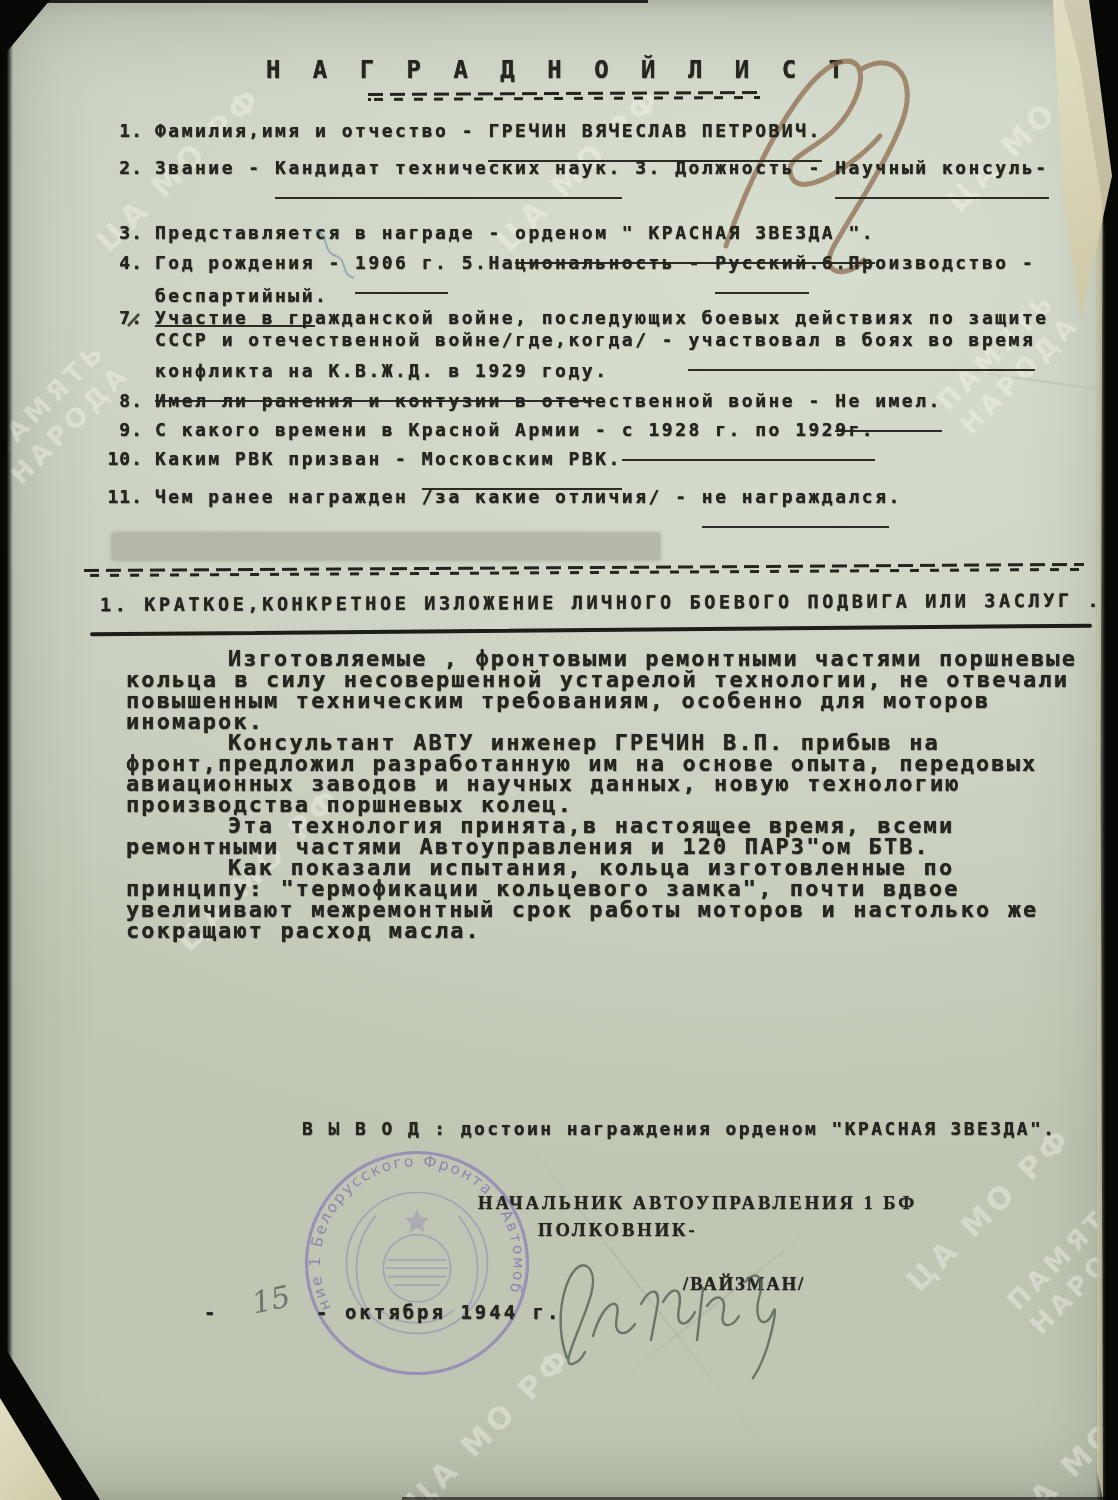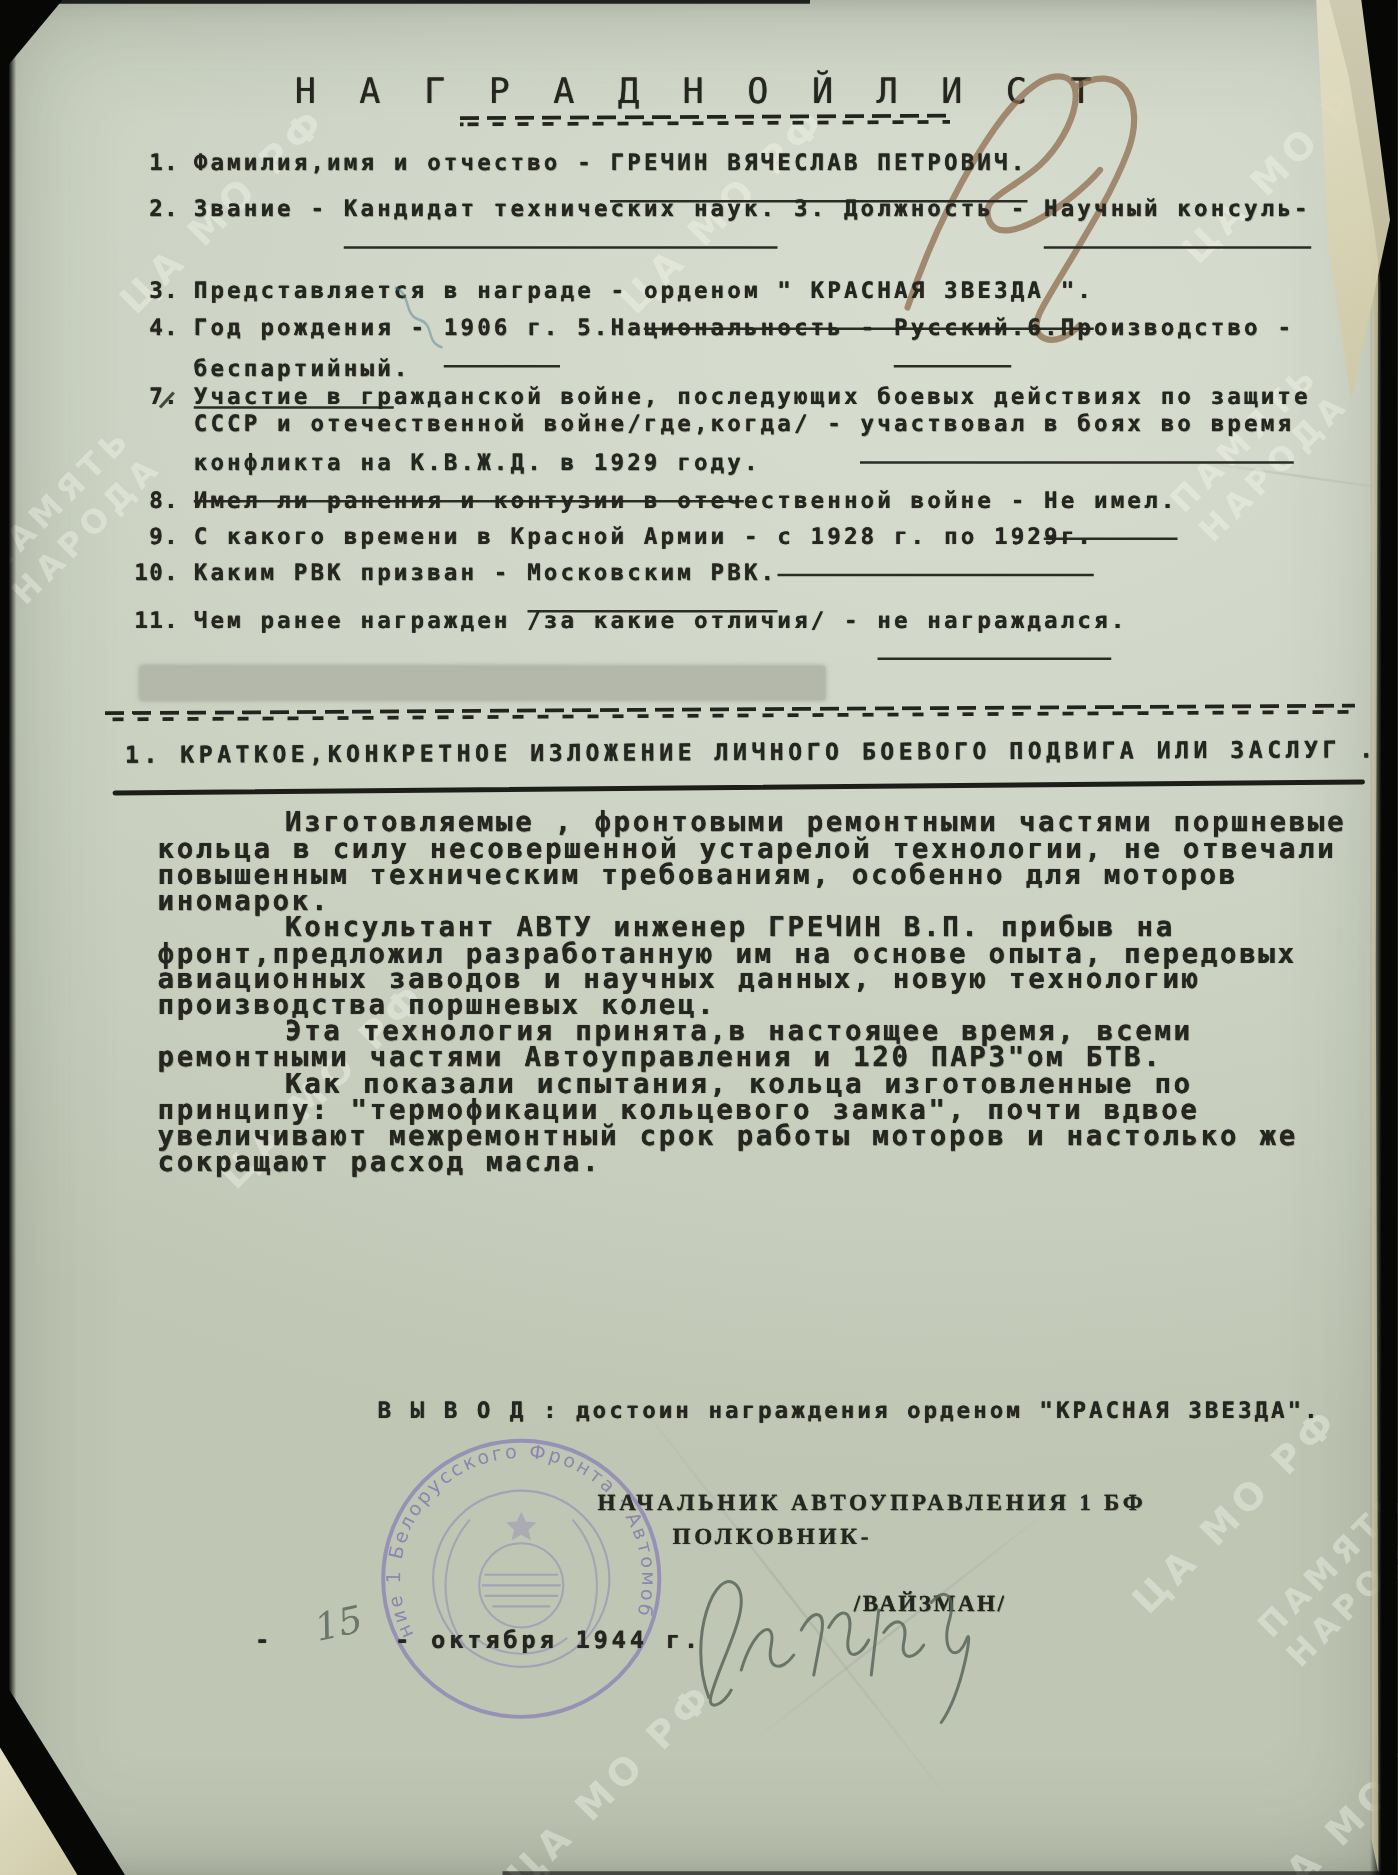--- a/index.html
+++ b/index.html
@@ -30,21 +30,21 @@
      background:linear-gradient(180deg,#e4e0c4,#cfc8a5);opacity:.9;
      clip-path:polygon(28% 0,72% 0,100% 55%,62% 100%,40% 62%);}
   
   .crease{position:absolute;background:linear-gradient(90deg,rgba(0,0,0,0),rgba(95,100,85,.28),rgba(0,0,0,0));height:2px;opacity:.5;}
   
   .wm{position:absolute;color:rgba(246,248,238,.40);font-family:"DejaVu Sans",sans-serif;
       font-weight:bold;font-size:30px;letter-spacing:5px;transform:rotate(-45deg);white-space:nowrap;line-height:1.25;}
   .wm.two{font-size:26px;text-align:center;}
   
   .ink{color:#25261f;text-shadow:0 0 .7px rgba(32,33,26,.9), .5px .5px 0 rgba(32,33,26,.28);}
-  #title{position:absolute;left:0;right:0;top:56px;text-align:center;font-weight:400;font-size:28px;letter-spacing:9px;}
+  #title{position:absolute;left:0;right:0;top:56px;text-align:center;font-weight:700;font-size:24px;letter-spacing:9px;}
   .dashrule{position:absolute;height:8px;background-image:
       repeating-linear-gradient(90deg,#23241d 0 15px,rgba(0,0,0,0) 15px 22px),
       repeating-linear-gradient(90deg,#23241d 0 9px,rgba(0,0,0,0) 9px 20px);
       background-size:100% 3px,100% 3px;background-position:0 0,6px 5px;background-repeat:repeat-x;}
   #title-underline{left:368px;width:392px;top:92px;transform:rotate(-.3deg);}
   #mid-divider{left:84px;width:1000px;top:566px;transform:rotate(-.35deg);}
   .fline{position:absolute;left:155px;white-space:nowrap;font-weight:700;font-size:18px;letter-spacing:2.5px;}
   .fline .num{position:absolute;right:calc(100% + 12px);width:46px;text-align:right;letter-spacing:1px;}
   .u{border-bottom:2.2px solid #2b2c24;padding-bottom:19px;}
   #redaction{position:absolute;left:112px;top:533px;width:548px;height:27px;background:#b3b8aa;

